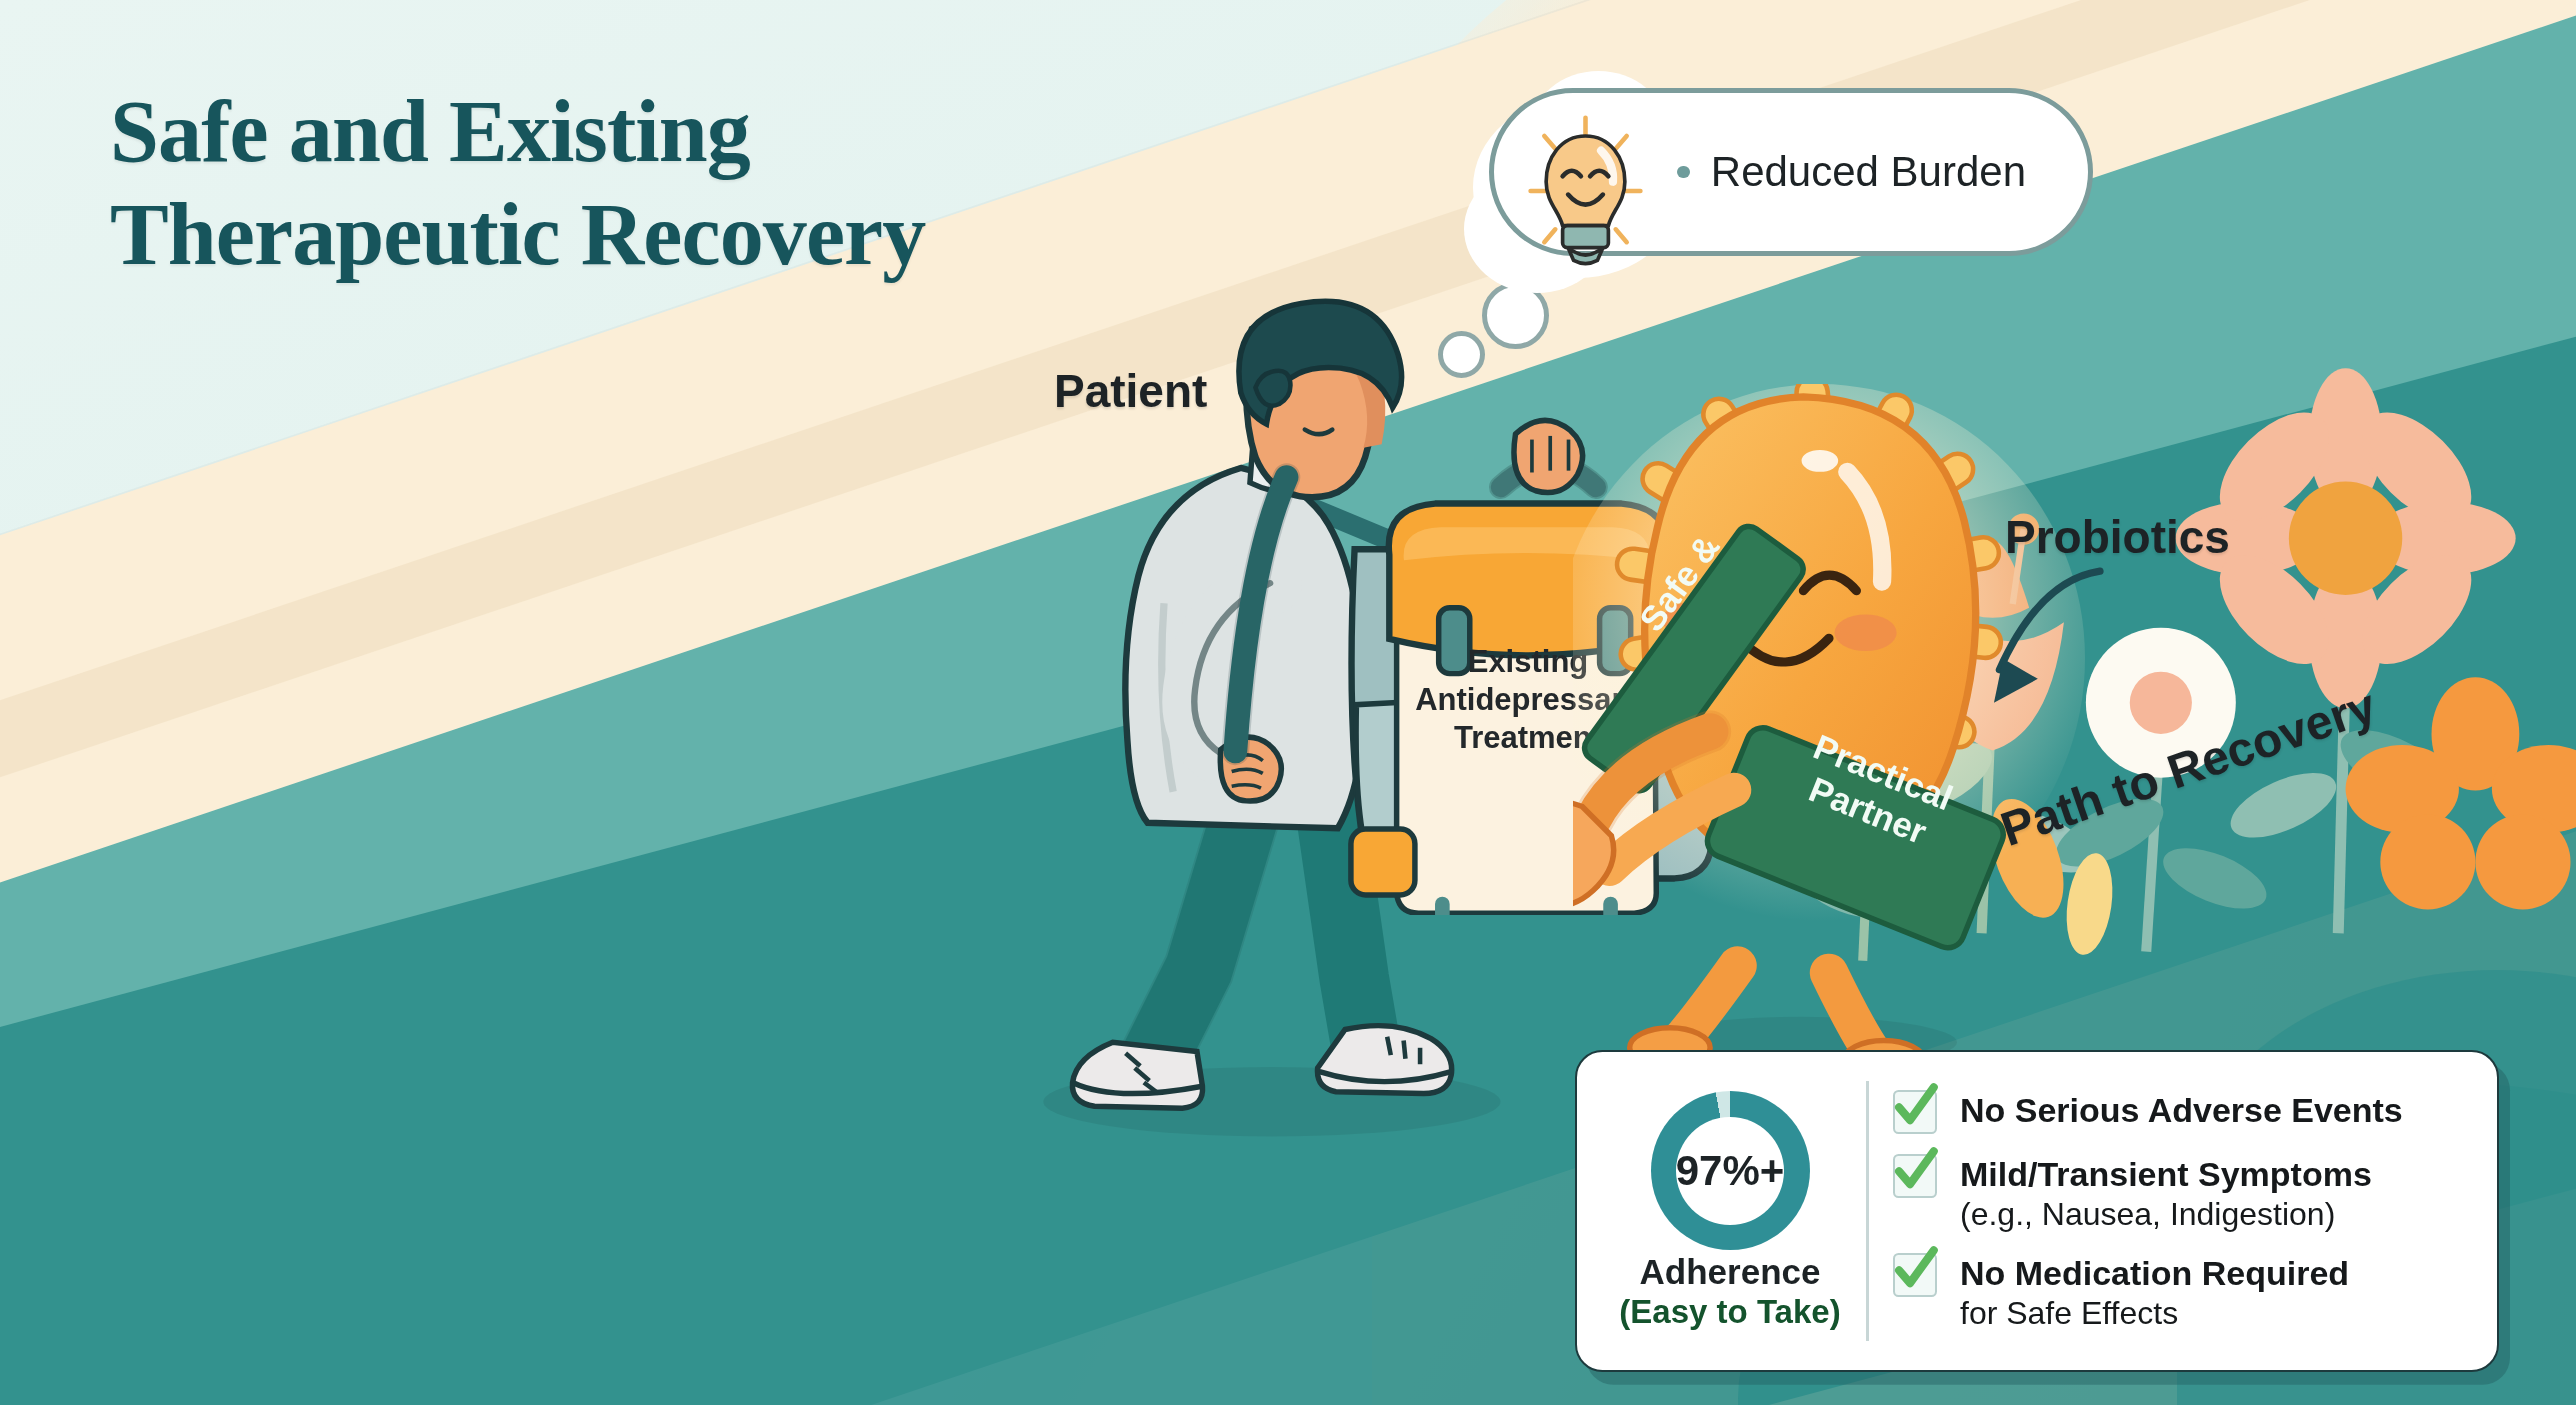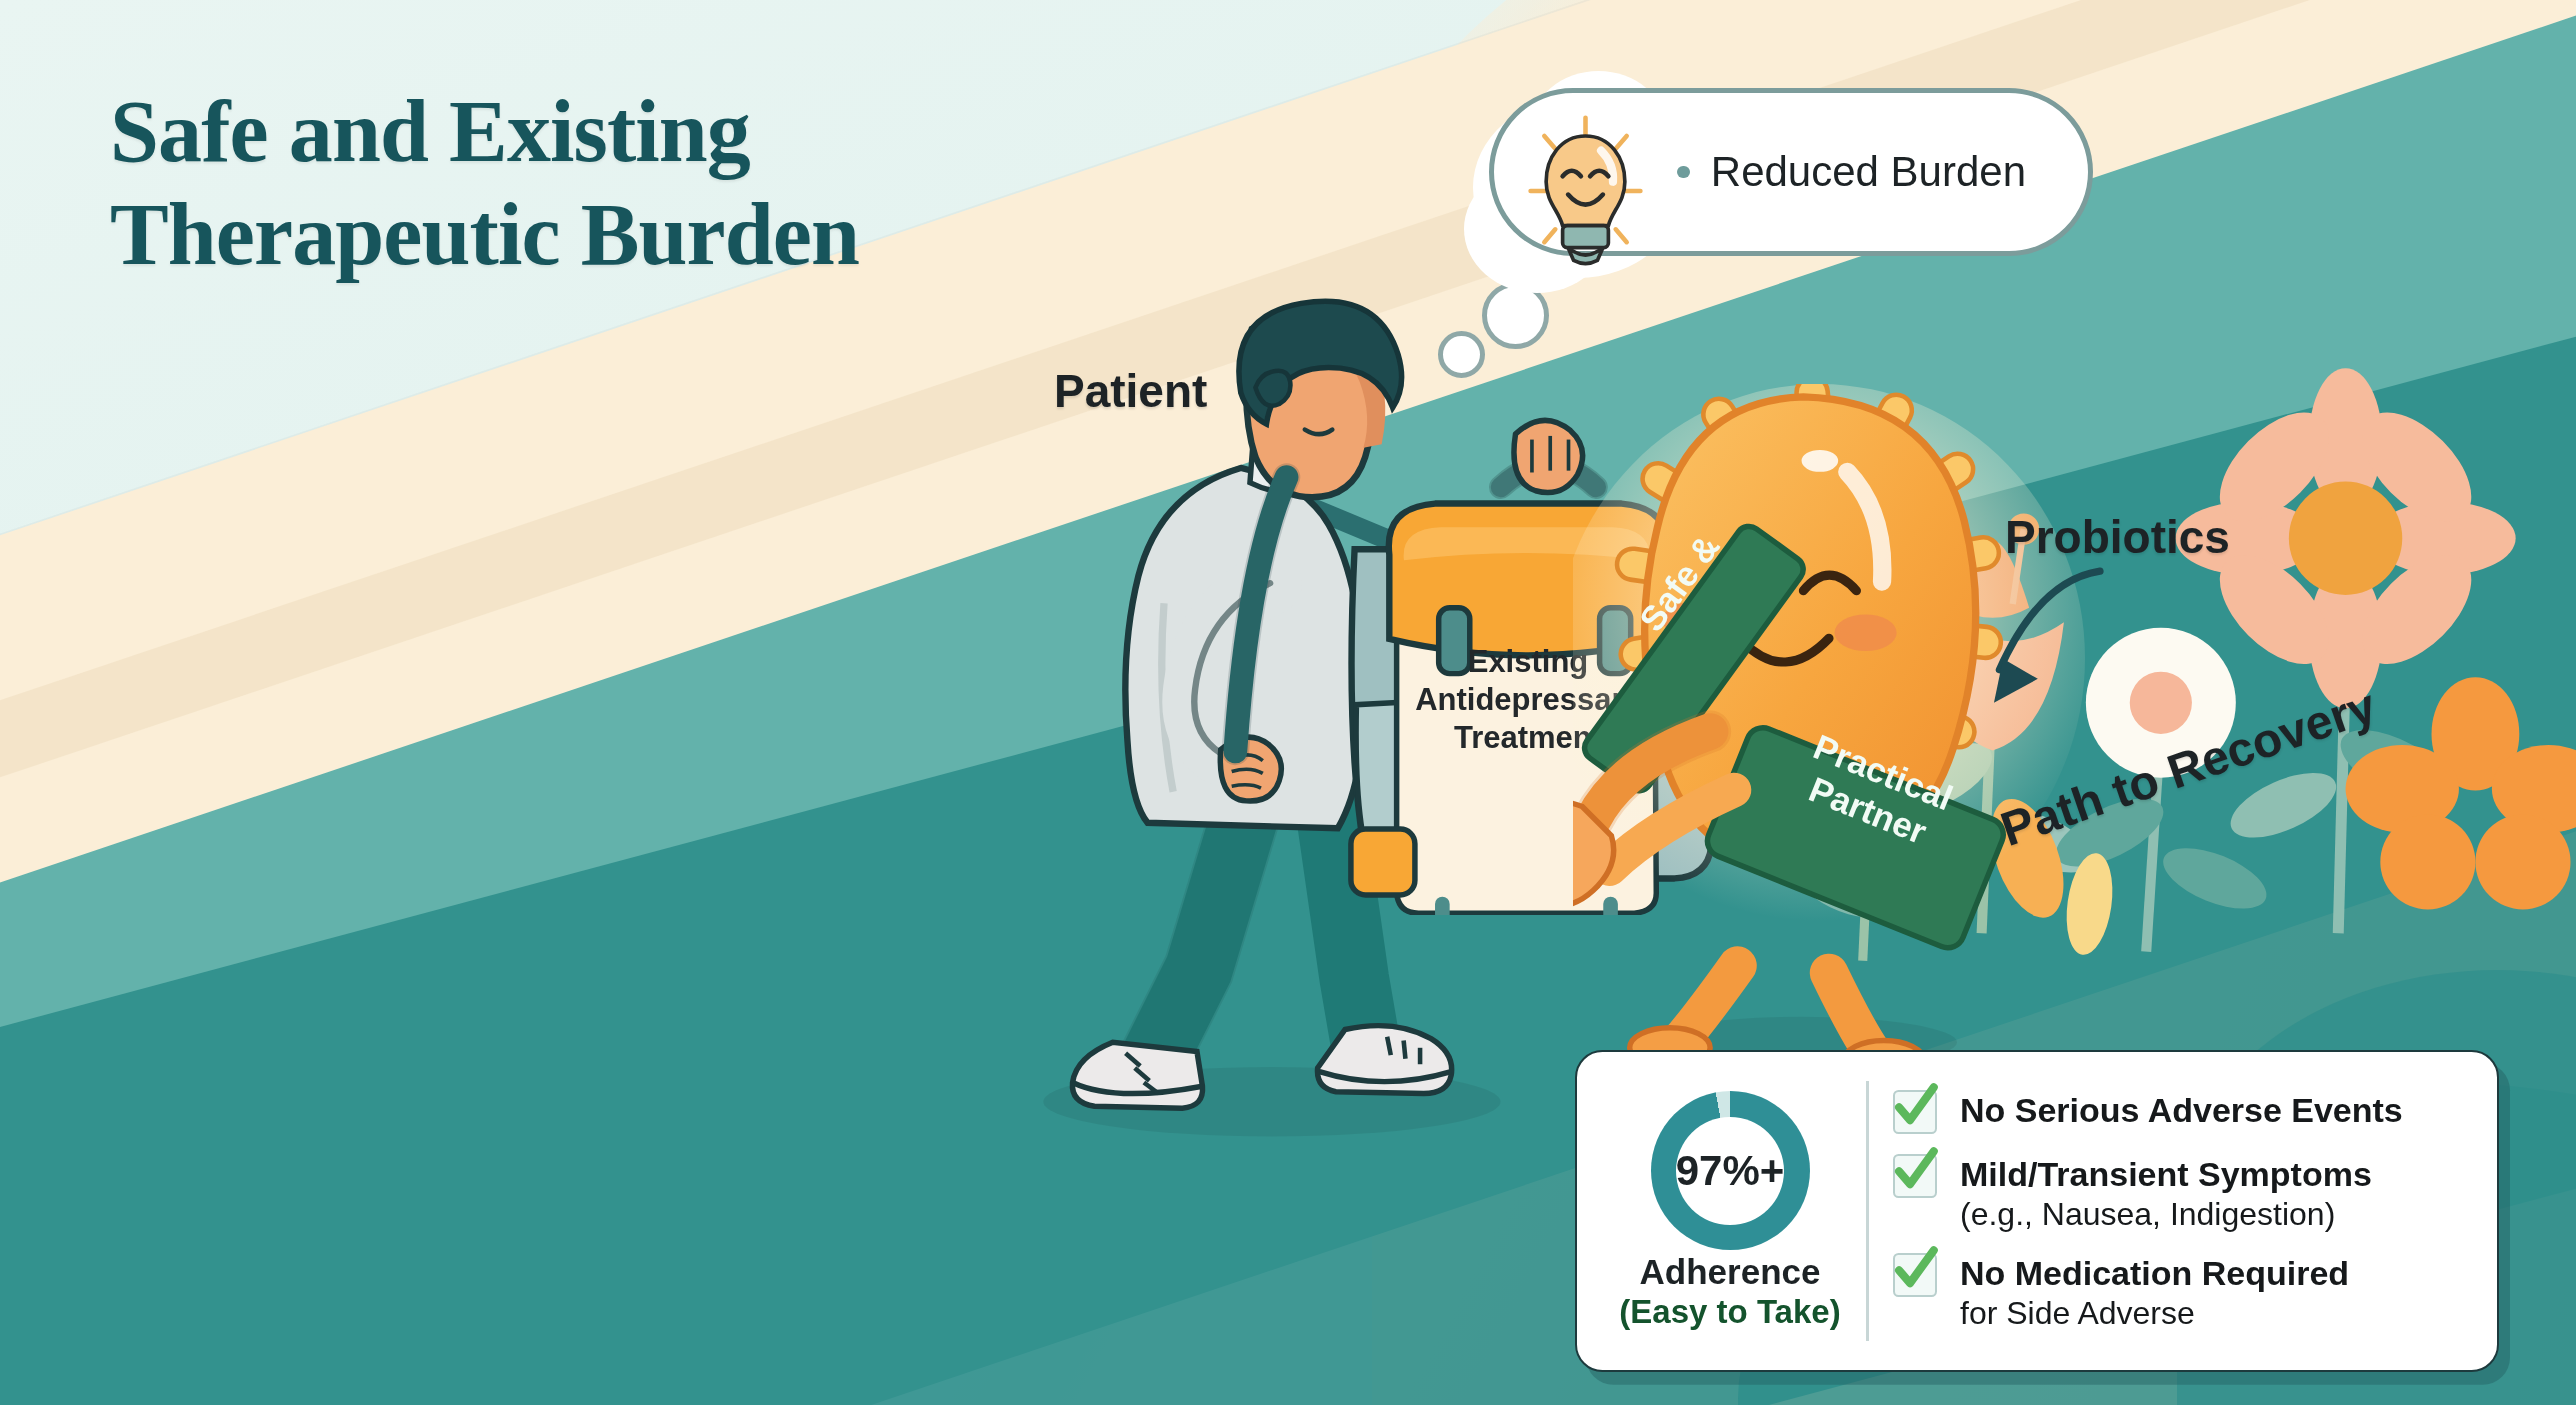--- a/index.html
+++ b/index.html
@@ -193,21 +193,21 @@
         </g>
 
         <ellipse cx="300" cy="618" rx="34" ry="68" fill="#f7b054" transform="rotate(-20 300 618)"></ellipse>
         <ellipse cx="368" cy="668" rx="24" ry="56" fill="#f8d98a" transform="rotate(8 368 668)"></ellipse>
       </g>
     </svg>
   </div>
 
   <div class="abs" id="title">
     <div>Safe and Existing</div>
-    <div>Therapeutic Burden</div>
+    <div>Therapeutic Recovery</div>
   </div>
 
   <div class="abs" id="dot1"></div>
   <div class="abs" id="dot2"></div>
   <div class="abs" id="bubble-cloud"></div>
   <div class="abs" id="bubble-cloud2"></div>
   <div class="abs" id="bubble-cloud3"></div>
   <div class="abs" id="bubble">
     <div>
       <div class="bubble-line">
@@ -461,21 +461,21 @@
       </div>
 
       <div class="check-row">
         <span class="cbox">
           <svg width="51" height="51" viewBox="0 0 56 56">
             <path d="M10 30 L22 44 L48 8" stroke="#5cb85c" stroke-width="9" fill="none" stroke-linecap="round" stroke-linejoin="round"></path>
           </svg>
         </span>
         <span class="check-txt">
           <span>No Medication Required</span>
-          <span class="check-sub">for Side Adverse</span>
+          <span class="check-sub">for Safe Effects</span>
         </span>
       </div>
 
     </div>
   </div>
 
 </div>
 
 
 </body></html>

